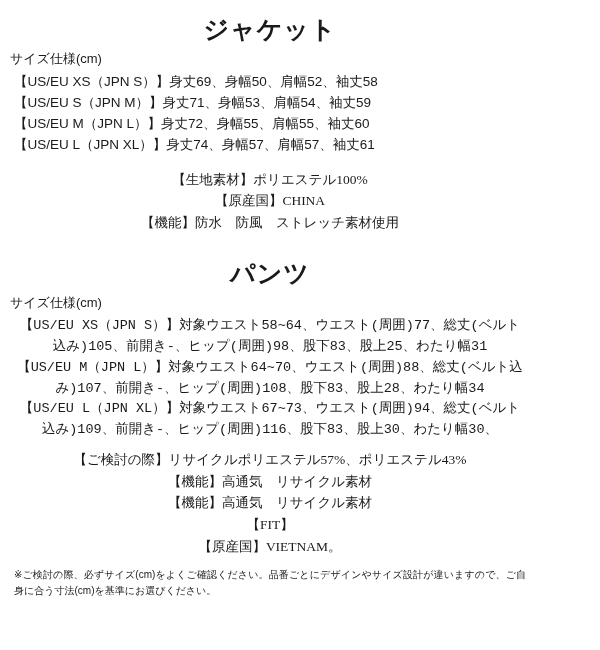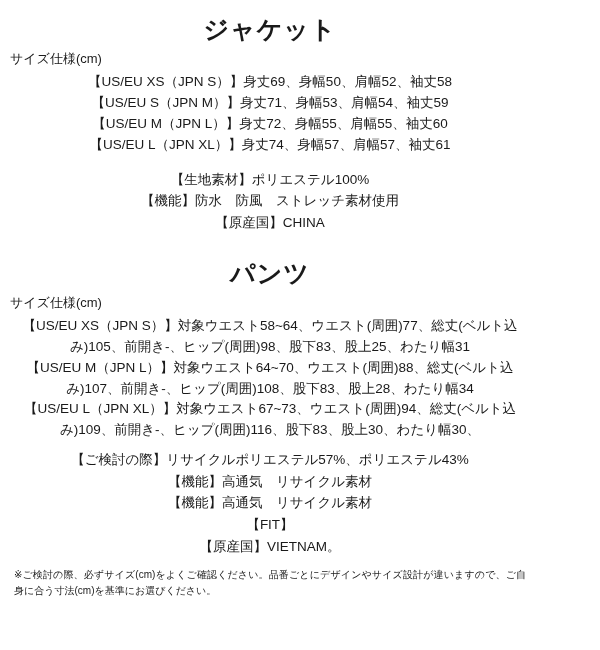--- a/index.html
+++ b/index.html
@@ -27,40 +27,41 @@
     letter-spacing: 1px;
     margin: 6px 0 2px 0;
     line-height: 1.25;
   }
   .subtitle {
     font-size: 13px;
     margin: 6px 0 4px 0;
     line-height: 1.3;
   }
   .spec-line {
-    text-align: center;
     font-size: 13.5px;
     line-height: 1.55;
     margin: 0;
     padding: 0 4px;
   }
   .spec-line.wide {
     text-align: center;
     font-size: 13.5px;
     line-height: 1.55;
     padding: 0 6px;
+    font-family: Liberation Mono, monospace;
   }
   .gap-sm { height: 8px; }
   .gap-md { height: 13px; }
   .gap-lg { height: 18px; }
   .meta-line {
     text-align: center;
     font-size: 13.5px;
     line-height: 1.6;
     margin: 0;
+    font-family: Liberation Serif, serif;
   }
   .notes {
     margin-top: 10px;
     padding: 0 4px;
   }
   .note {
     font-size: 10px;
     line-height: 1.58;
     text-align: justify;
     text-justify: inter-ideograph;
@@ -77,22 +78,22 @@
   <div class="subtitle">サイズ仕様(cm)</div>
 
   <div class="spec-line">【US/EU XS（JPN S）】身丈69、身幅50、肩幅52、袖丈58</div>
   <div class="spec-line">【US/EU S（JPN M）】身丈71、身幅53、肩幅54、袖丈59</div>
   <div class="spec-line">【US/EU M（JPN L）】身丈72、身幅55、肩幅55、袖丈60</div>
   <div class="spec-line">【US/EU L（JPN XL）】身丈74、身幅57、肩幅57、袖丈61</div>
 
   <div class="gap-md"></div>
 
   <div class="meta-line">【生地素材】ポリエステル100%</div>
+  <div class="meta-line">【原産国】CHINA</div>
   <div class="meta-line">【機能】防水　防風　ストレッチ素材使用</div>
-  <div class="meta-line">【原産国】CHINA</div>
 
   <div class="gap-lg"></div>
 
   <h1 class="section-title">パンツ</h1>
   <div class="subtitle">サイズ仕様(cm)</div>
 
   <div class="spec-line wide">【US/EU XS（JPN S）】対象ウエスト58~64、ウエスト(周囲)77、総丈(ベルト込み)105、前開き-、ヒップ(周囲)98、股下83、股上25、わたり幅31</div>
   <div class="spec-line wide">【US/EU M（JPN L）】対象ウエスト64~70、ウエスト(周囲)88、総丈(ベルト込み)107、前開き-、ヒップ(周囲)108、股下83、股上28、わたり幅34</div>
   <div class="spec-line wide">【US/EU L（JPN XL）】対象ウエスト67~73、ウエスト(周囲)94、総丈(ベルト込み)109、前開き-、ヒップ(周囲)116、股下83、股上30、わたり幅30、</div>
 

